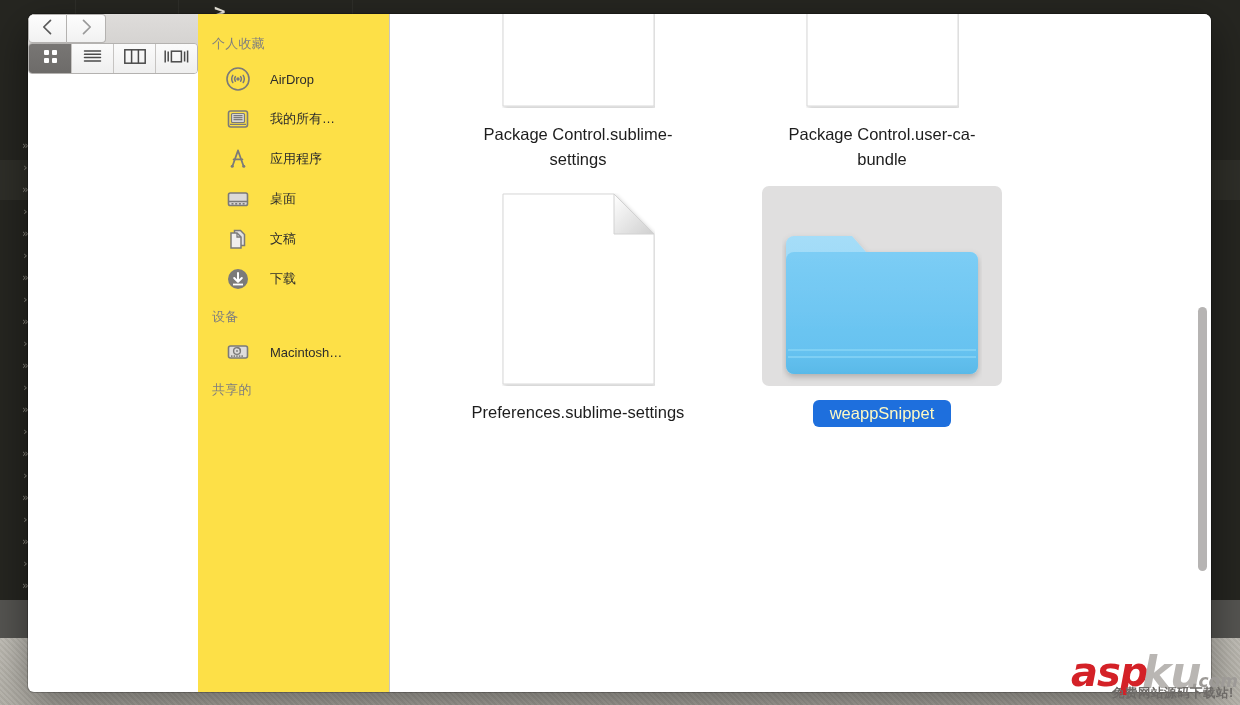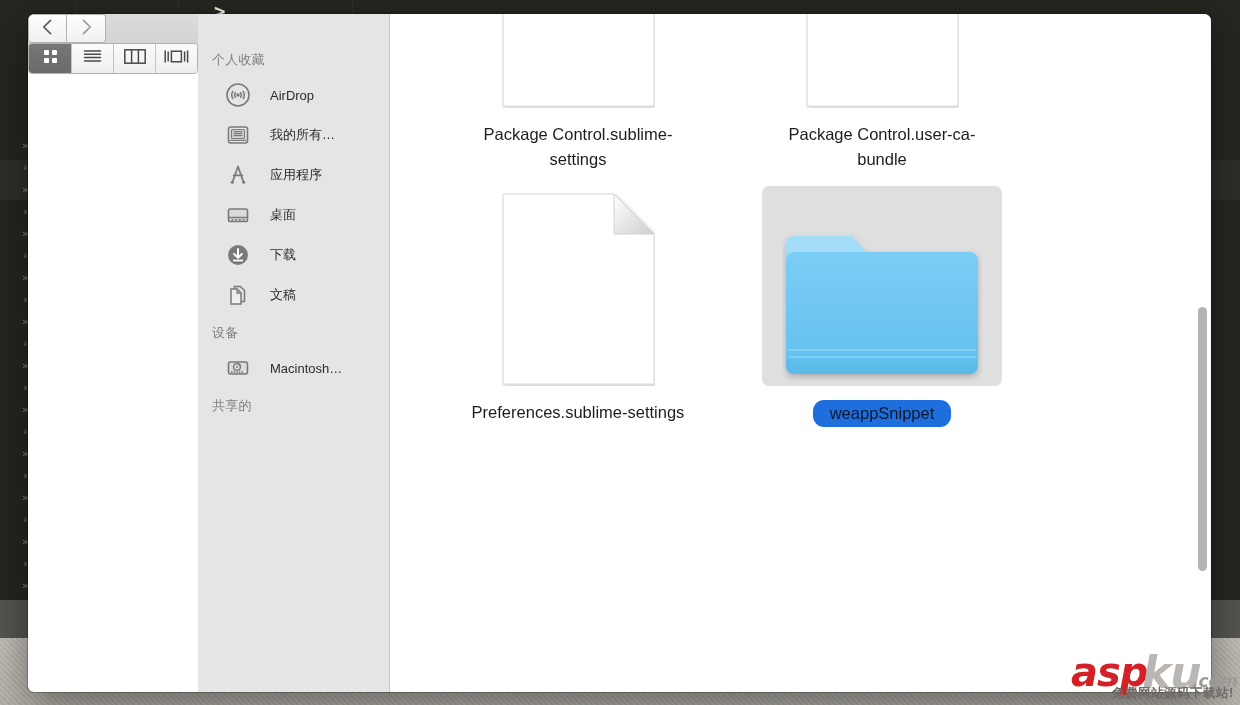--- a/index.html
+++ b/index.html
@@ -146,23 +146,23 @@
   }
   .search-placeholder { font-size: 15px; color: #8d8d8d; }
 
   .chev { margin-left: 4px; }
 
   
   .body { flex: 1 1 auto; display: flex; position: relative; min-height: 0; }
 
   .sidebar {
     width: 192px; flex: 0 0 192px;
-    background: #e5e5e5;
+    background: #fde047;
     border-right: 1px solid #c8c6c4;
-    padding-top: 28px;
+    padding-top: 12px;
     overflow: hidden;
   }
   .sb-section {
     font-size: 13px; color: #807f7e;
     padding: 9px 0 6px 14px;
     letter-spacing: 0.2px;
   }
   .sb-item {
     display: flex; align-items: center; gap: 19px;
     height: 40px; padding-left: 27px;
@@ -199,22 +199,22 @@
     margin-top: 14px;
     width: 232px;
     text-align: center;
     font-size: 16.5px;
     line-height: 1.52;
     color: #1d1d1d;
     word-break: break-word;
   }
   .filename.selected {
     background: #1e6fdd;
-    color: #0f172a;
-    border-radius: 11px;
+    color: #fef9c3;
+    border-radius: 6px;
     padding: 1px 17px;
     width: auto;
     max-width: 232px;
   }
 
   .doc-icon { display: block; }
   .folder-icon { display: block; }
 
   
   .scrollbar {
@@ -490,36 +490,36 @@
                   <rect x="12.9" y="16" width="2" height="1.6"></rect>
                   <rect x="16.6" y="16" width="2" height="1.6"></rect>
                 </g>
               </svg>
             </span>
             <span class="sb-label">桌面</span>
           </div>
           <div class="sb-item">
             <span class="sb-icon">
               <svg width="24" height="24" viewBox="0 0 24 24">
+        <path d="M8.5 3.5h6l4 4v11h-10z" fill="#e3e1e0" stroke="#7b7a79" stroke-width="1.5"></path>
+        <path d="M5 6h6l4 4v11H5z" fill="#f0eeed" stroke="#7b7a79" stroke-width="1.5"></path>
+        <path d="M11 6v4h4" fill="none" stroke="#7b7a79" stroke-width="1.3"></path>
+              </svg>
+            </span>
+            <span class="sb-label">文稿</span>
+          </div>
+          <div class="sb-item">
+            <span class="sb-icon">
+              <svg width="24" height="24" viewBox="0 0 24 24">
         <circle cx="12" cy="12" r="10" fill="#7b7a79"></circle>
         <path d="M12 6v8.4M8.2 11l3.8 3.8L15.8 11" fill="none" stroke="#fff" stroke-width="2" stroke-linecap="round" stroke-linejoin="round"></path>
         <rect x="7" y="16.6" width="10" height="1.8" fill="#fff"></rect>
               </svg>
             </span>
             <span class="sb-label">下载</span>
-          </div>
-          <div class="sb-item">
-            <span class="sb-icon">
-              <svg width="24" height="24" viewBox="0 0 24 24">
-        <path d="M8.5 3.5h6l4 4v11h-10z" fill="#e3e1e0" stroke="#7b7a79" stroke-width="1.5"></path>
-        <path d="M5 6h6l4 4v11H5z" fill="#f0eeed" stroke="#7b7a79" stroke-width="1.5"></path>
-        <path d="M11 6v4h4" fill="none" stroke="#7b7a79" stroke-width="1.3"></path>
-              </svg>
-            </span>
-            <span class="sb-label">文稿</span>
           </div>
           <div class="sb-section">设备</div>
           <div class="sb-item">
             <span class="sb-icon">
               <svg width="24" height="24" viewBox="0 0 24 24">
         <rect x="2.5" y="6" width="19" height="12" rx="2" fill="#dedcdb" stroke="#7b7a79" stroke-width="1.6"></rect>
         <circle cx="11" cy="11" r="3.4" fill="none" stroke="#7b7a79" stroke-width="1.4"></circle>
         <circle cx="11" cy="11" r="0.9" fill="#7b7a79"></circle>
         <path d="M11 7.6a3.4 3.4 0 0 1 3.4 3.4" fill="none" stroke="#7b7a79" stroke-width="1.4"></path>
         <g fill="#7b7a79">

